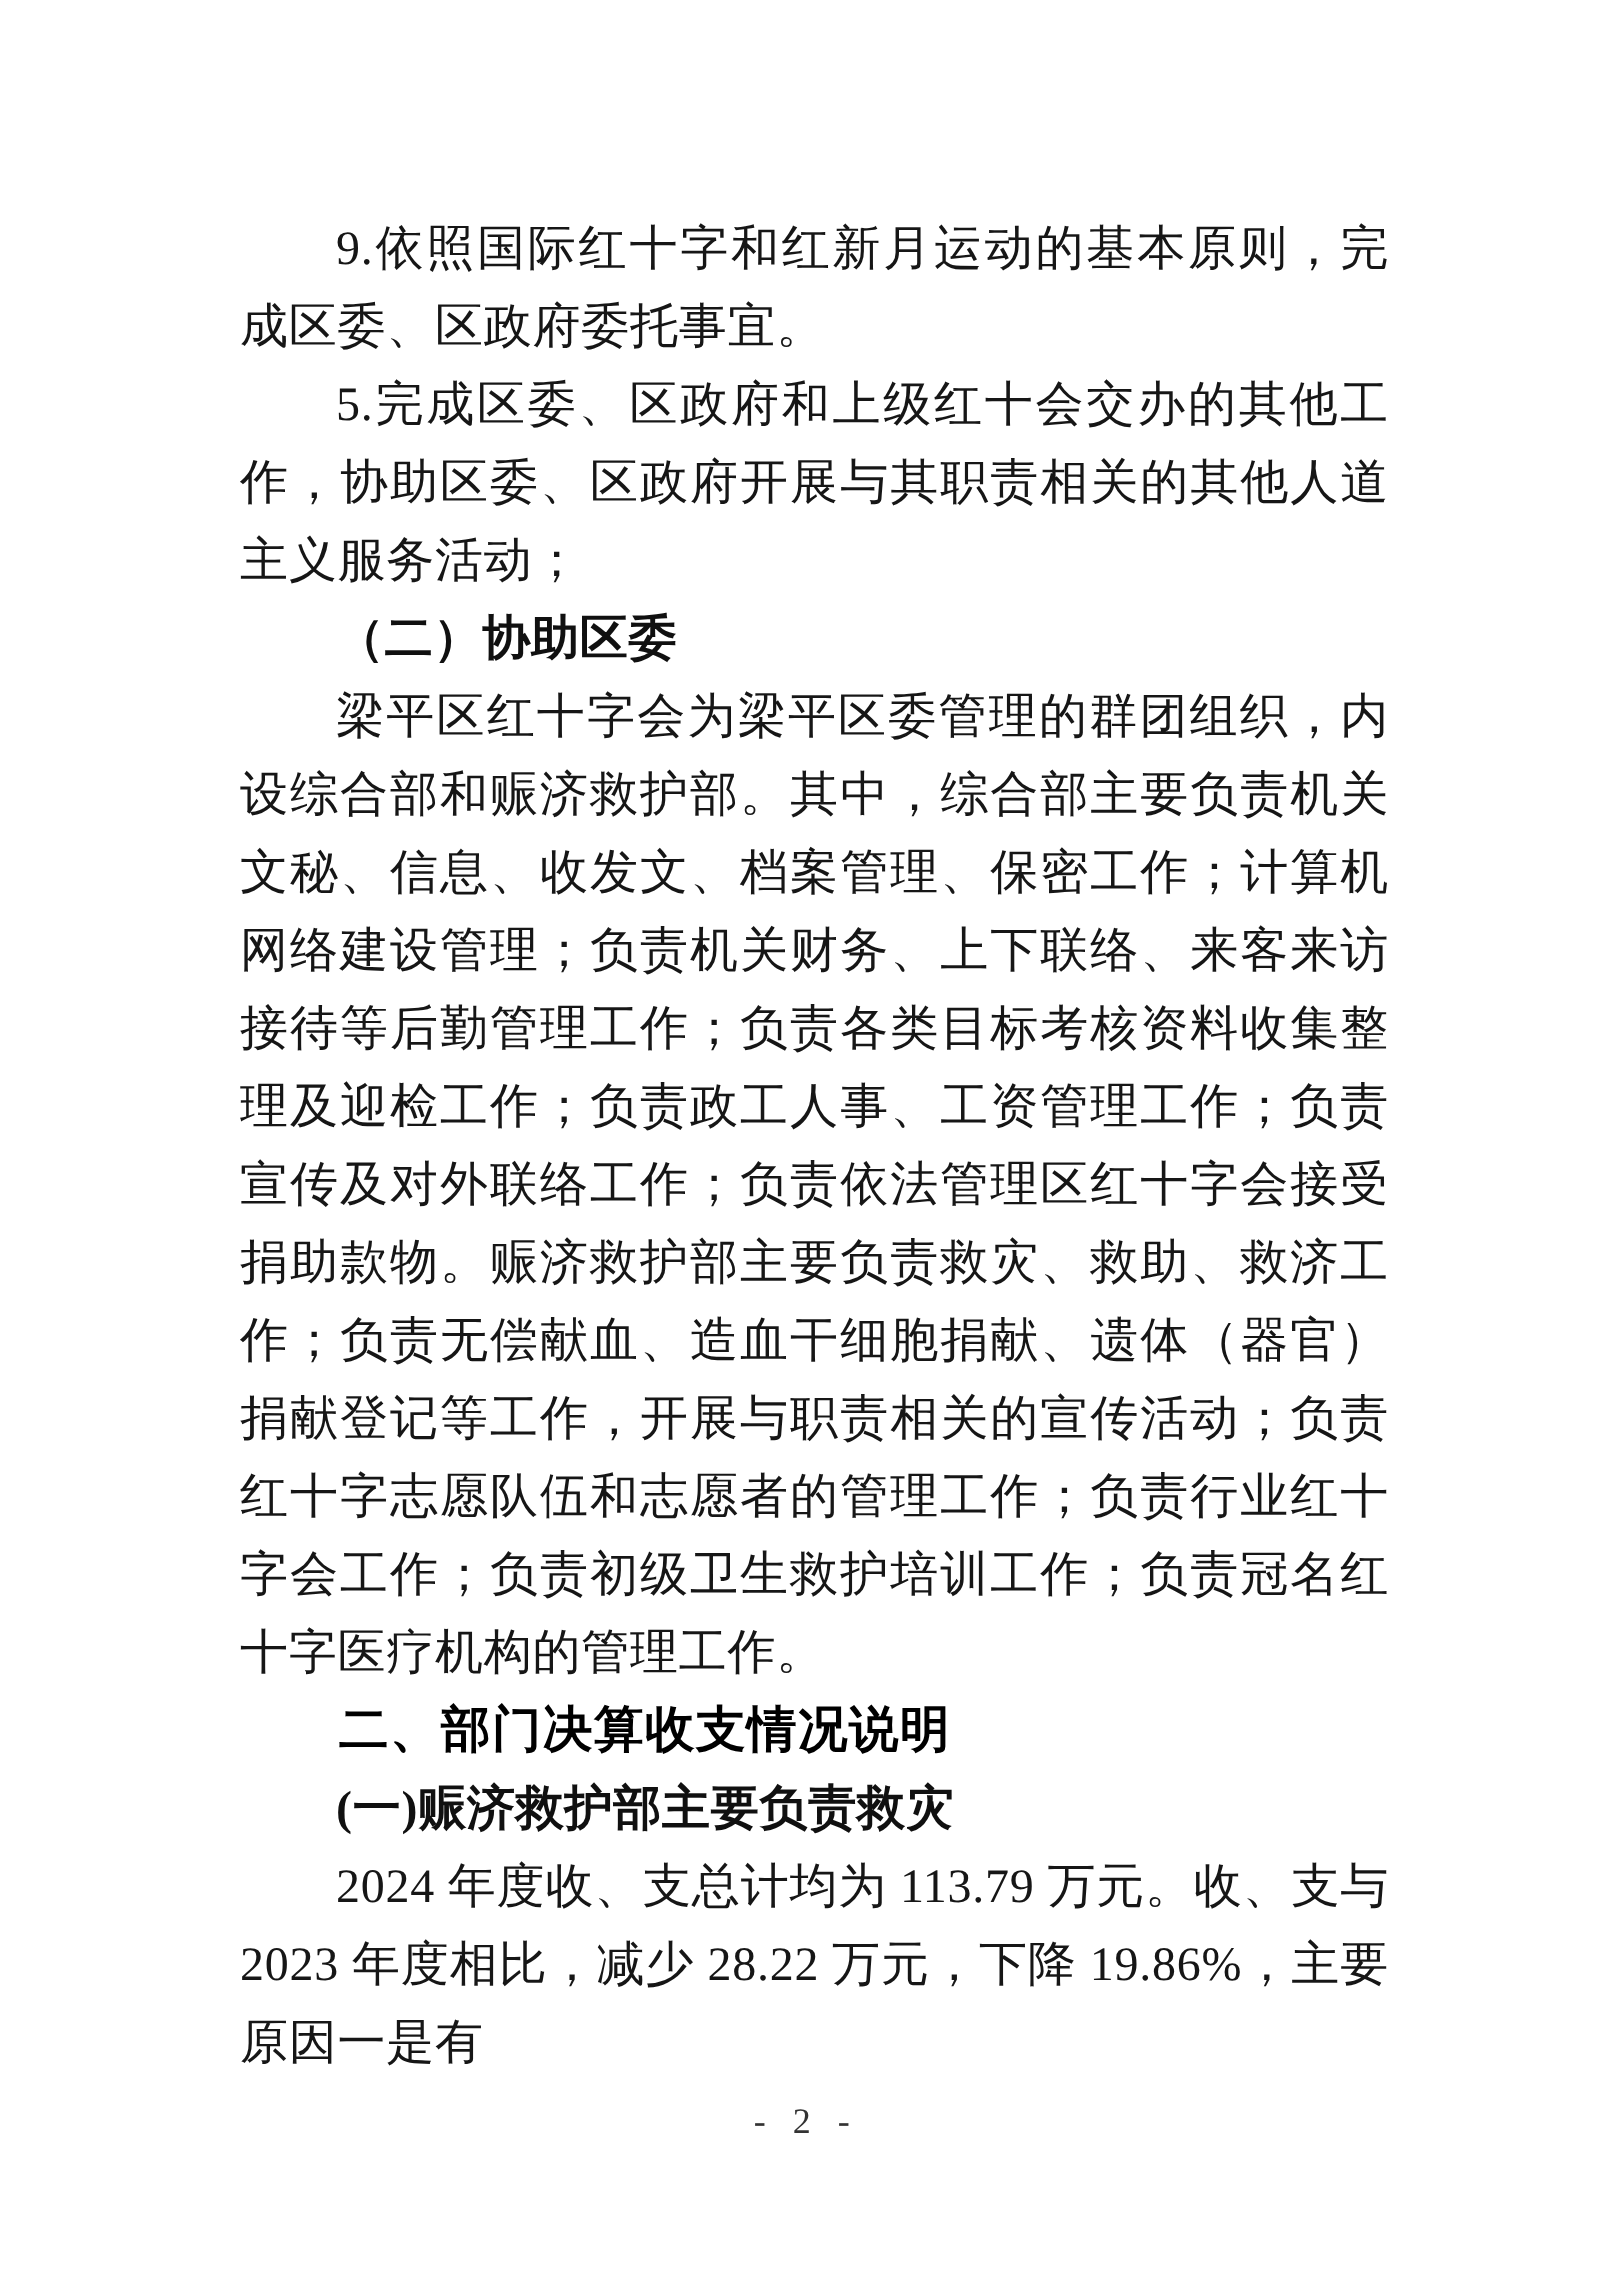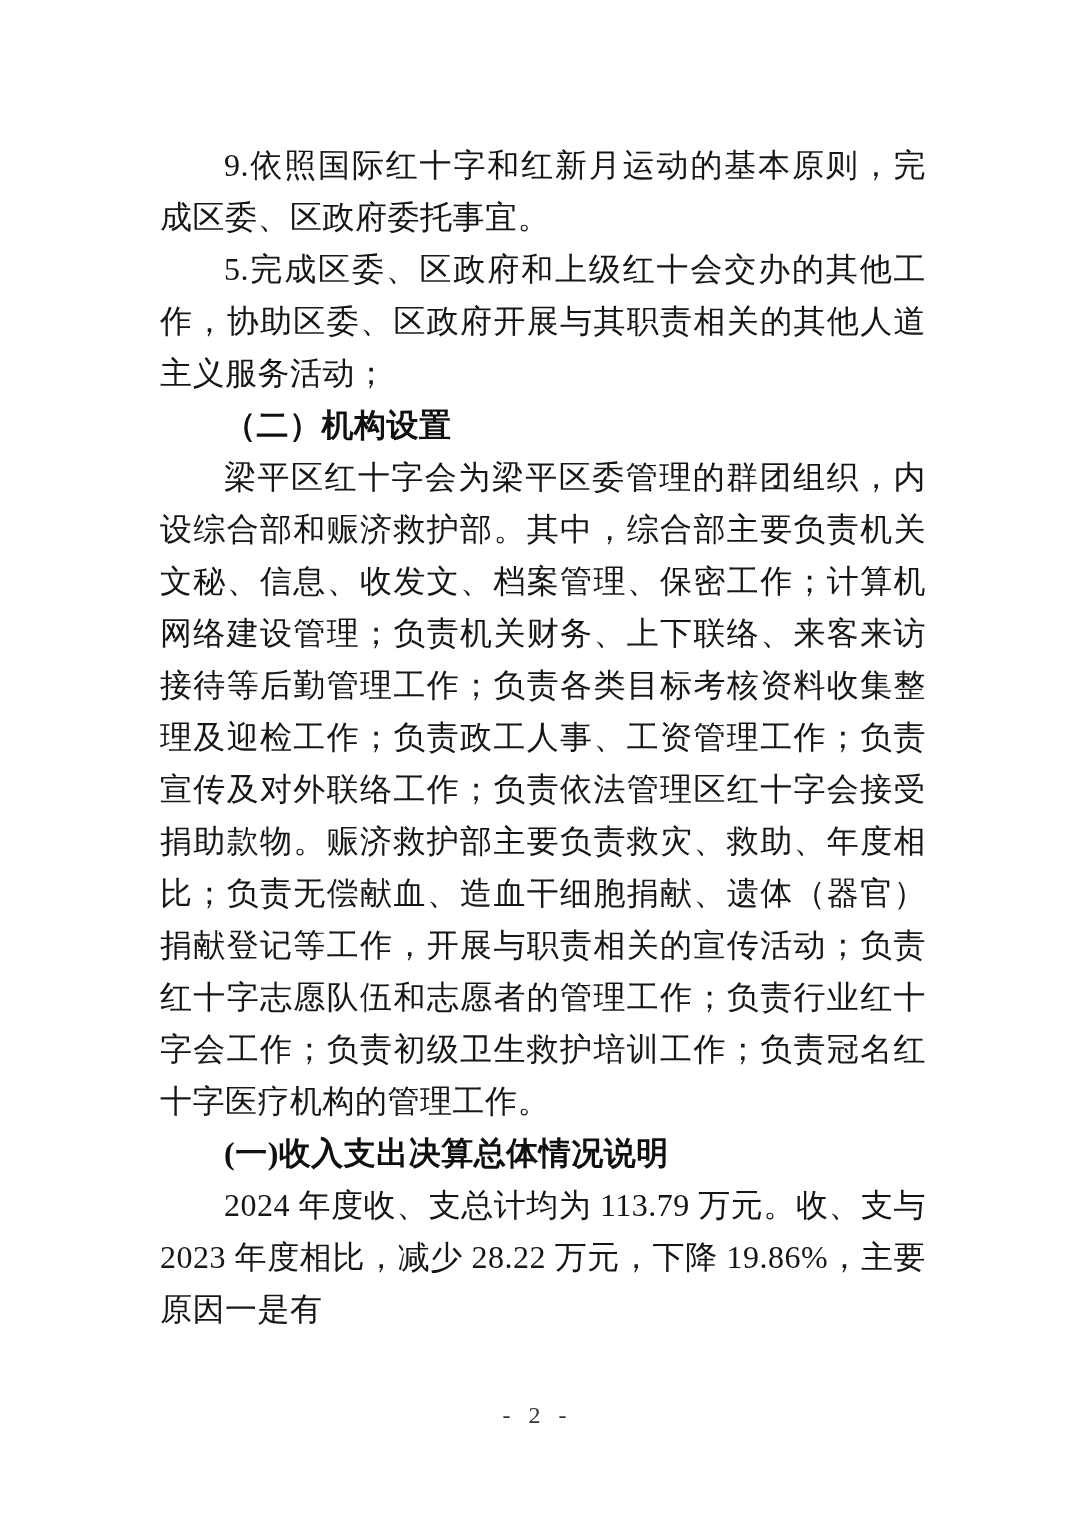--- a/index.html
+++ b/index.html
@@ -77,27 +77,28 @@
 
 <div class="page">
 
   <div class="content">
 
     <p class="para">9.依照国际红十字和红新月运动的基本原则，完成区委、区政府委托事宜。</p>
 
     <p class="para">5.完成区委、区政府和上级红十会交办的其他工作，协助区委、区政府开展与其职责相关的其他人道主义服务活动；</p>
 
 
-    <h3 class="h-kai">（二）机构设置</h3>
+    <h3 class="h-kai">（二）协助区委</h3>
 
-    <p class="para">梁平区红十字会为梁平区委管理的群团组织，内设综合部和赈济救护部。其中，综合部主要负责机关文秘、信息、收发文、档案管理、保密工作；计算机网络建设管理；负责机关财务、上下联络、来客来访接待等后勤管理工作；负责各类目标考核资料收集整理及迎检工作；负责政工人事、工资管理工作；负责宣传及对外联络工作；负责依法管理区红十字会接受捐助款物。赈济救护部主要负责救灾、救助、年度相比；负责无偿献血、造血干细胞捐献、遗体（器官）捐献登记等工作，开展与职责相关的宣传活动；负责红十字志愿队伍和志愿者的管理工作；负责行业红十字会工作；负责初级卫生救护培训工作；负责冠名红十字医疗机构的管理工作。</p>
+    <p class="para">梁平区红十字会为梁平区委管理的群团组织，内设综合部和赈济救护部。其中，综合部主要负责机关文秘、信息、收发文、档案管理、保密工作；计算机网络建设管理；负责机关财务、上下联络、来客来访接待等后勤管理工作；负责各类目标考核资料收集整理及迎检工作；负责政工人事、工资管理工作；负责宣传及对外联络工作；负责依法管理区红十字会接受捐助款物。赈济救护部主要负责救灾、救助、救济工作；负责无偿献血、造血干细胞捐献、遗体（器官）捐献登记等工作，开展与职责相关的宣传活动；负责红十字志愿队伍和志愿者的管理工作；负责行业红十字会工作；负责初级卫生救护培训工作；负责冠名红十字医疗机构的管理工作。</p>
 
 
+    <h2 class="h-hei">二、部门决算收支情况说明</h2>
 
-    <h3 class="h-kai">(一)收入支出决算总体情况说明</h3>
+    <h3 class="h-kai">(一)赈济救护部主要负责救灾</h3>
 
     <p class="para">2024 年度收、支总计均为 113.79 万元。收、支与 2023 年度相比，减少 28.22 万元，下降 19.86%，主要原因一是有</p>
 
   </div>
 
   <div class="footer">
     <span>- 2 -</span>
   </div>
 
 </div>

